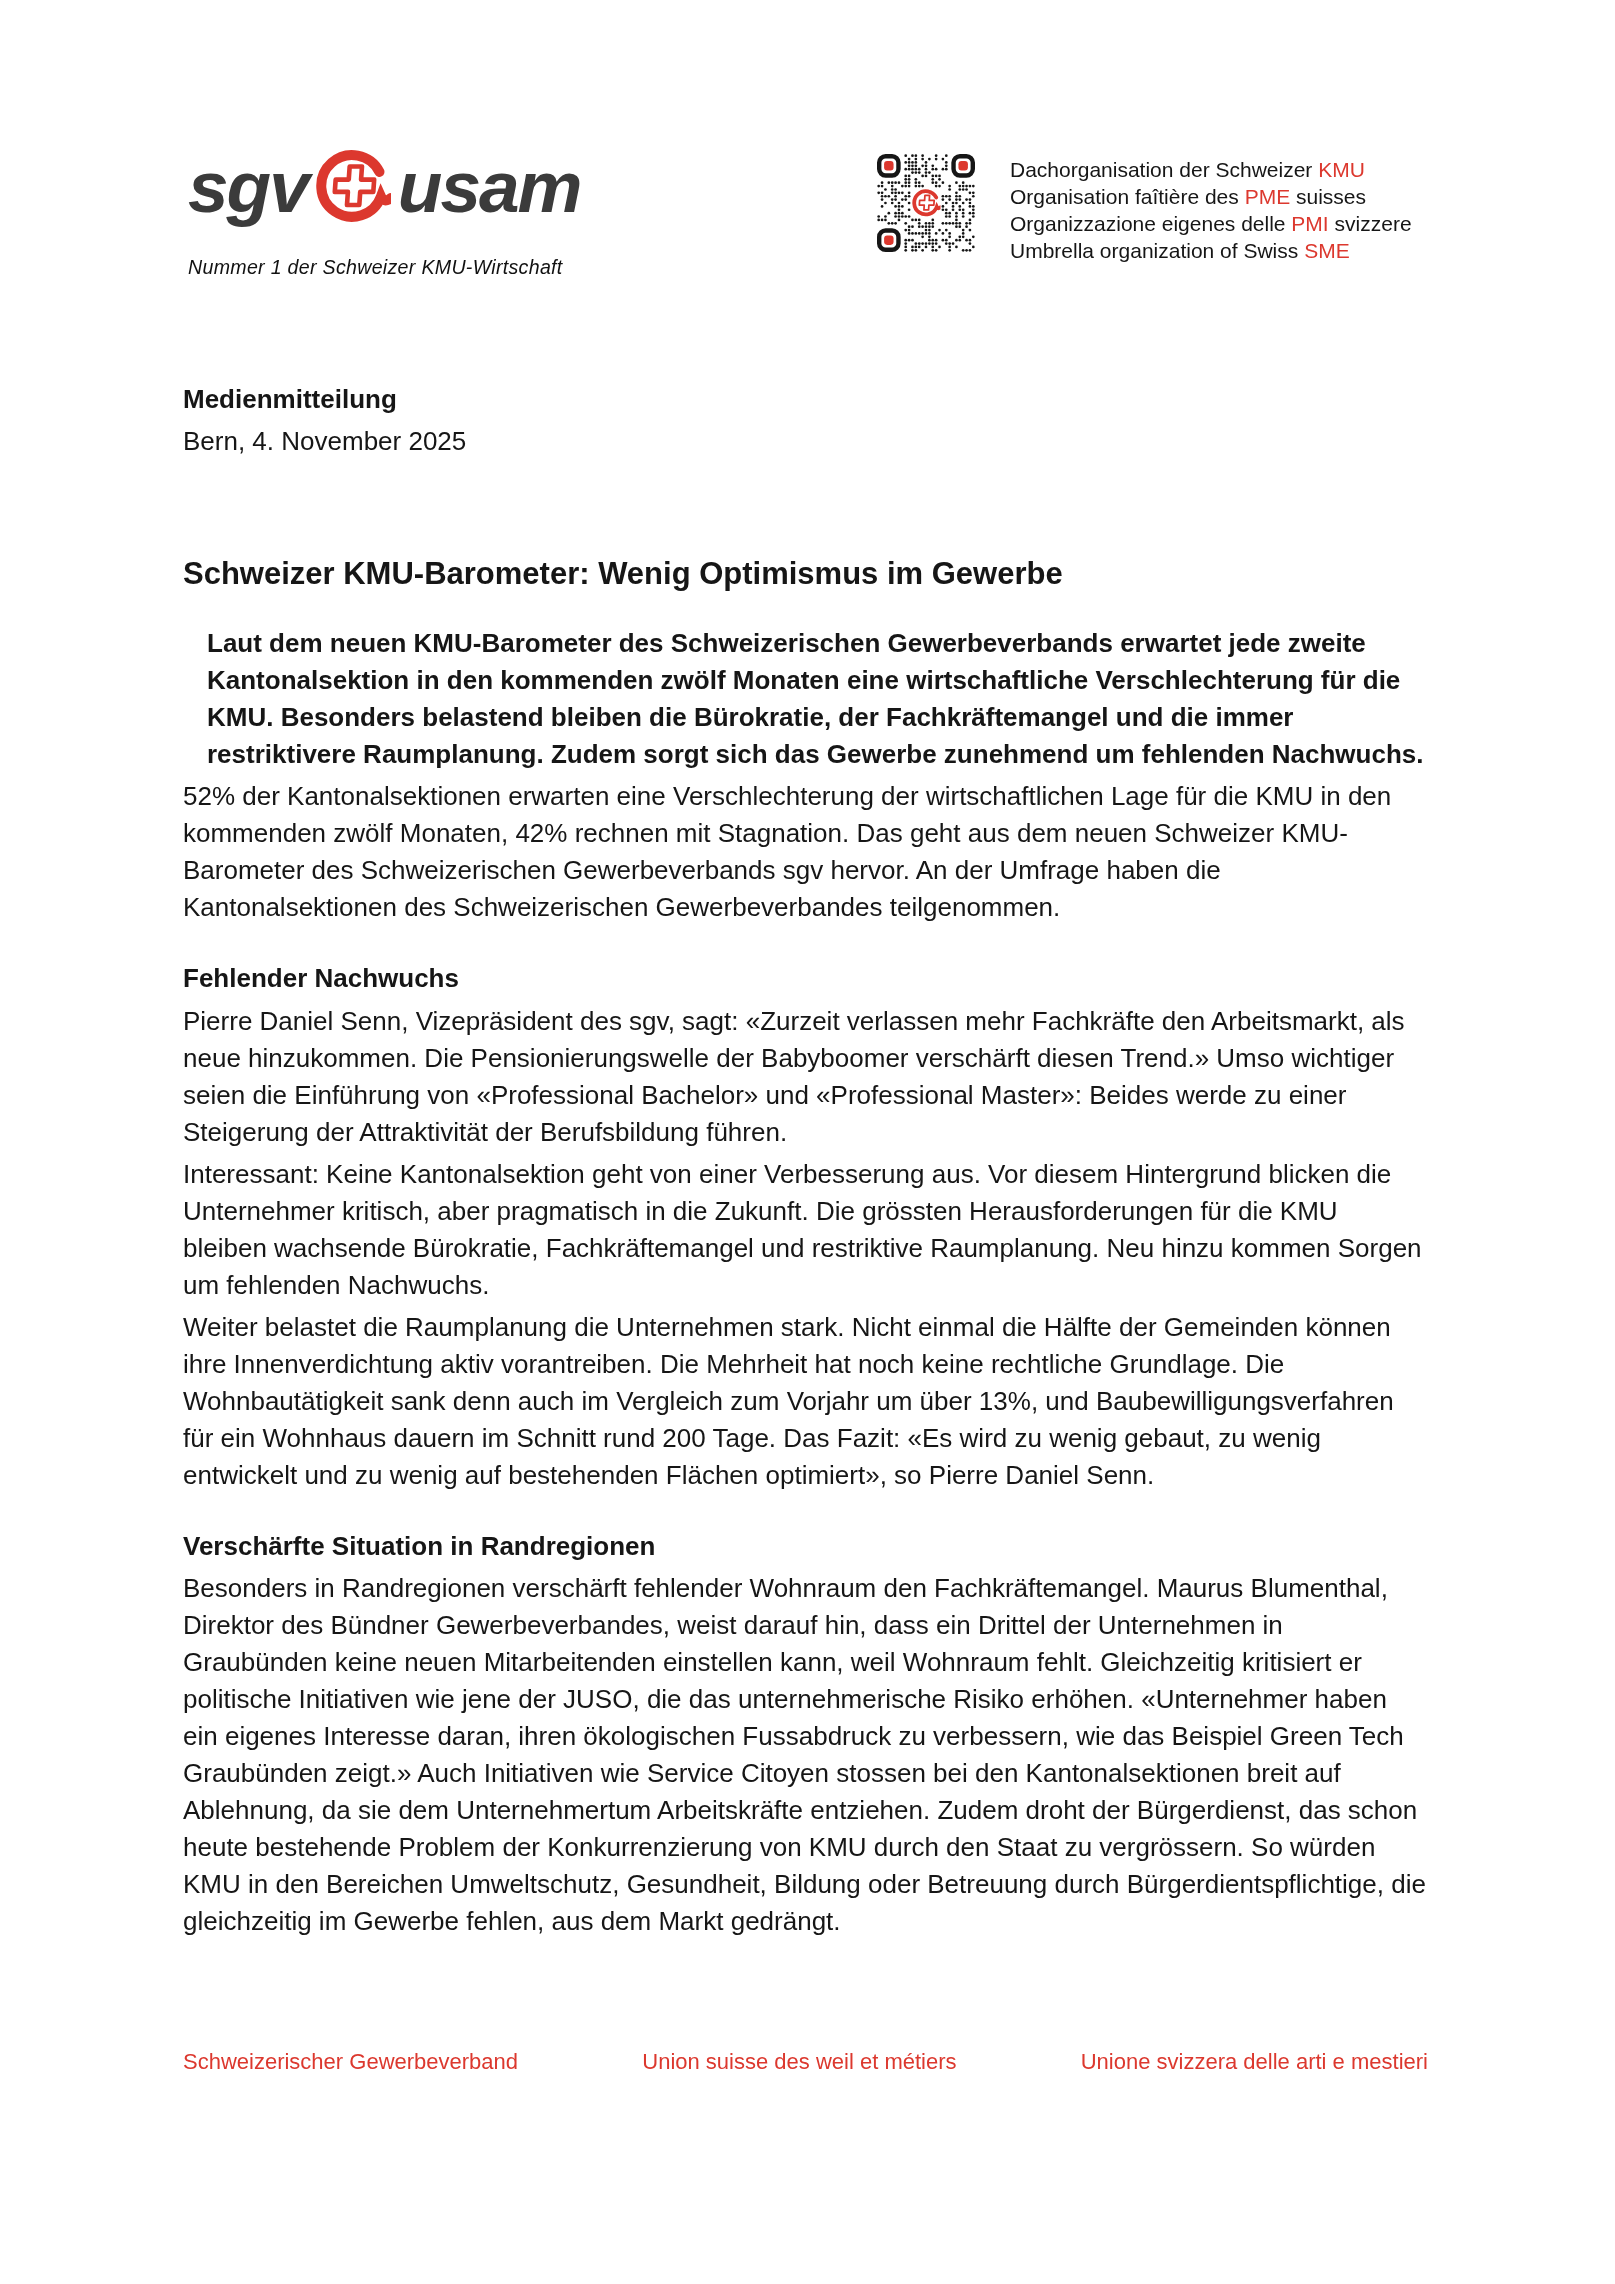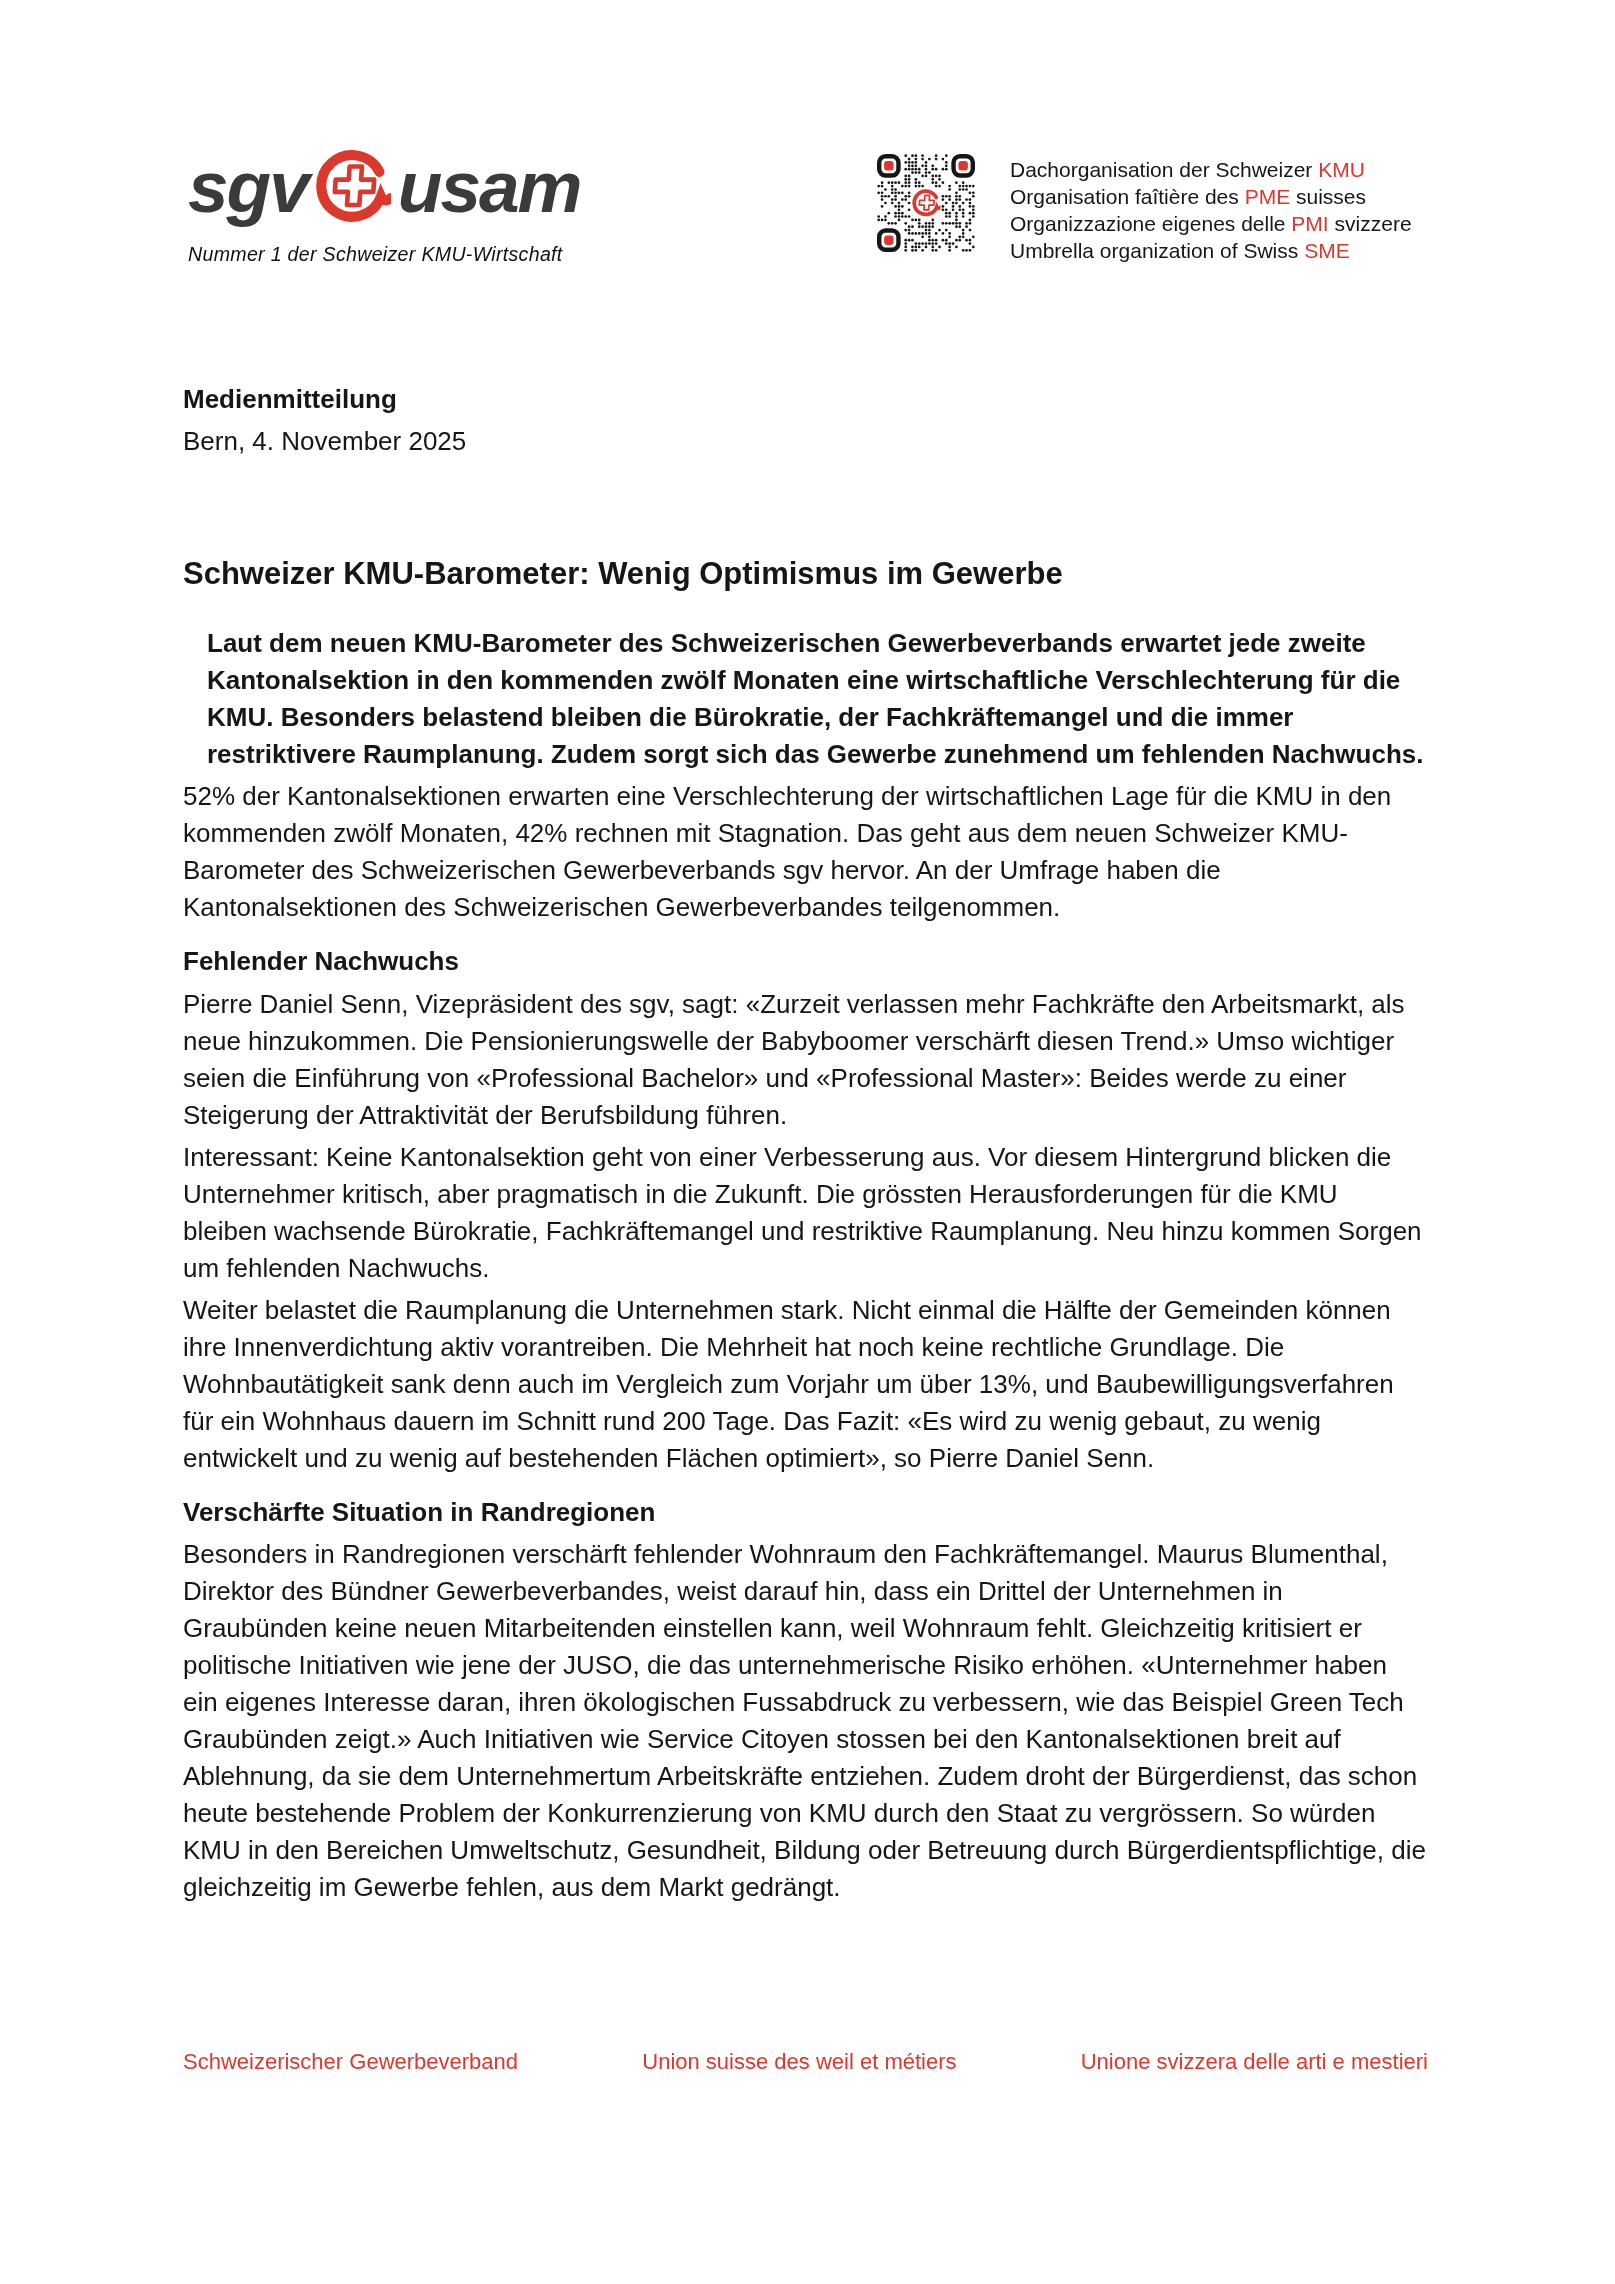--- a/index.html
+++ b/index.html
@@ -23,21 +23,21 @@
   .logo-block{position:absolute;left:188px;top:145px;}
   .logo-row{
     display:flex;align-items:center;
     font-style:italic;font-weight:600;
     font-size:73px;letter-spacing:-2px;
     color:var(--logo-ink);
   }
   .logo-at{width:77px;height:77px;margin:0 6.5px;flex:0 0 auto;}
   .logo-tagline{
     font-style:italic;font-size:19.6px;letter-spacing:0.3px;
-    margin-top:15px;color:#111;
+    margin-top:28px;color:#111;
   }
 
   .qr{position:absolute;left:877px;top:154px;width:98px;height:98px;}
 
   .org-banner{
     position:absolute;left:1010px;top:156px;
     font-size:21px;line-height:27px;white-space:nowrap;
   }
   .org-banner .accent{color:var(--accent);}
 
@@ -48,21 +48,21 @@
   }
   .kicker{font-weight:700;}
   .title{
     font-size:31px;line-height:38px;font-weight:700;
     margin-top:95px;margin-bottom:32px;
   }
   .article p{margin-bottom:5.2px;}
   .lead{font-weight:700;margin-left:24px;}
   .subhead{
     font-size:26px;line-height:37px;font-weight:700;
-    margin-top:17px;margin-bottom:5.2px;
+    margin-top:34px;margin-bottom:5.2px;
   }
 
   
   .footer{position:absolute;left:183px;top:2047px;width:1245px;font-size:22px;}
   .footer-orgs{
     display:flex;justify-content:space-between;
     color:var(--accent);line-height:30px;margin-bottom:9px;
   }
   .footer-address{text-align:center;line-height:30px;margin-bottom:7.2px;}
   .footer-links{text-align:center;line-height:30px;font-size:21.5px;}

